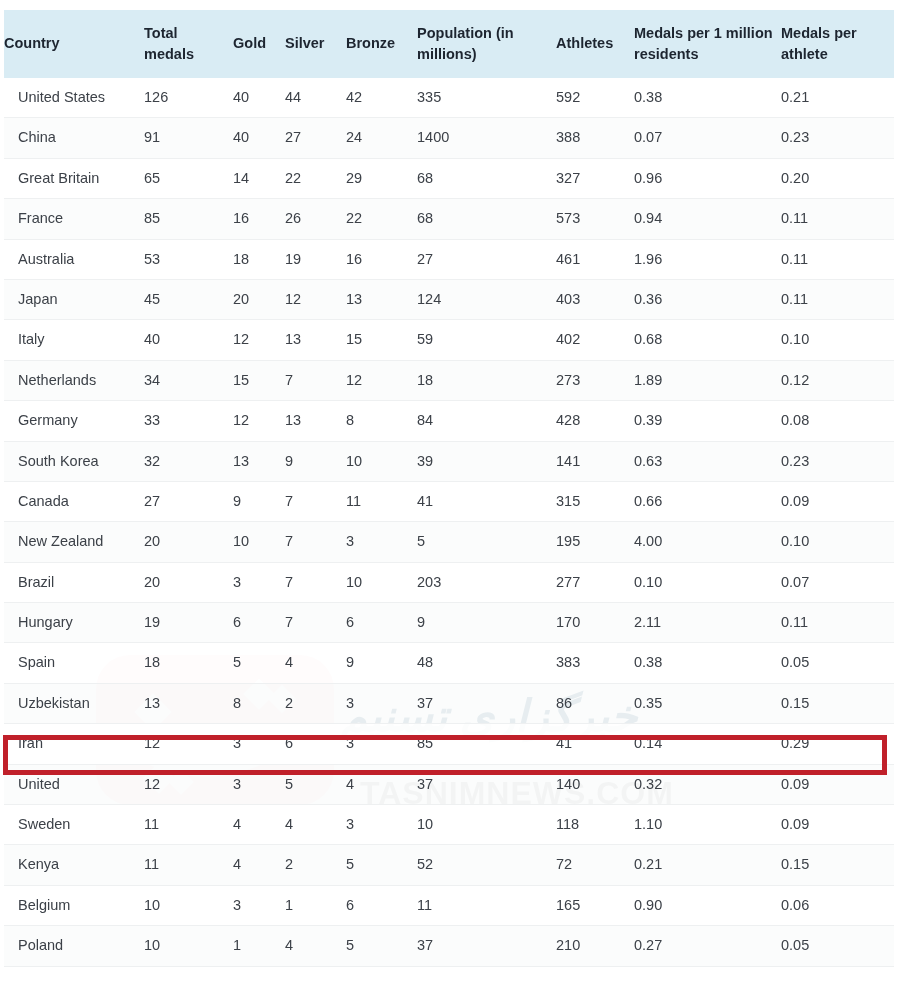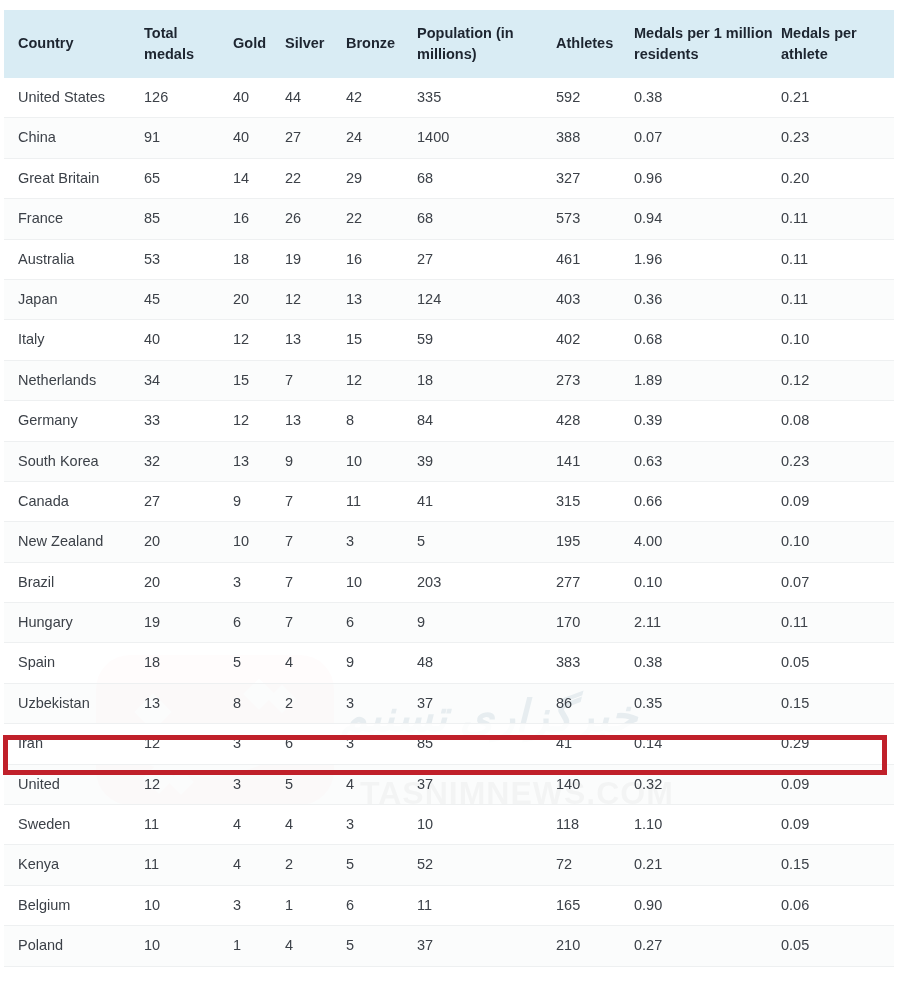--- a/index.html
+++ b/index.html
@@ -55,21 +55,21 @@
     color:#1d2530;
     font-size:14.5px;
     font-weight:bold;
     text-align:left;
     vertical-align:middle;
     padding:12px 6px 12px 0;
     line-height:1.45;
     height:68px;
     box-sizing:border-box;
   }
-  table.medals thead th:first-child{padding-left:14px;}
+  table.medals thead th:first-child{}
   table.medals tbody td{
     font-size:14.5px;
     color:#3c4148;
     font-weight:normal;
     text-align:left;
     padding:11px 6px 11px 0;
     line-height:1.2;
     border-bottom:1px solid #eef0f1;
     background:transparent;
     white-space:nowrap;

